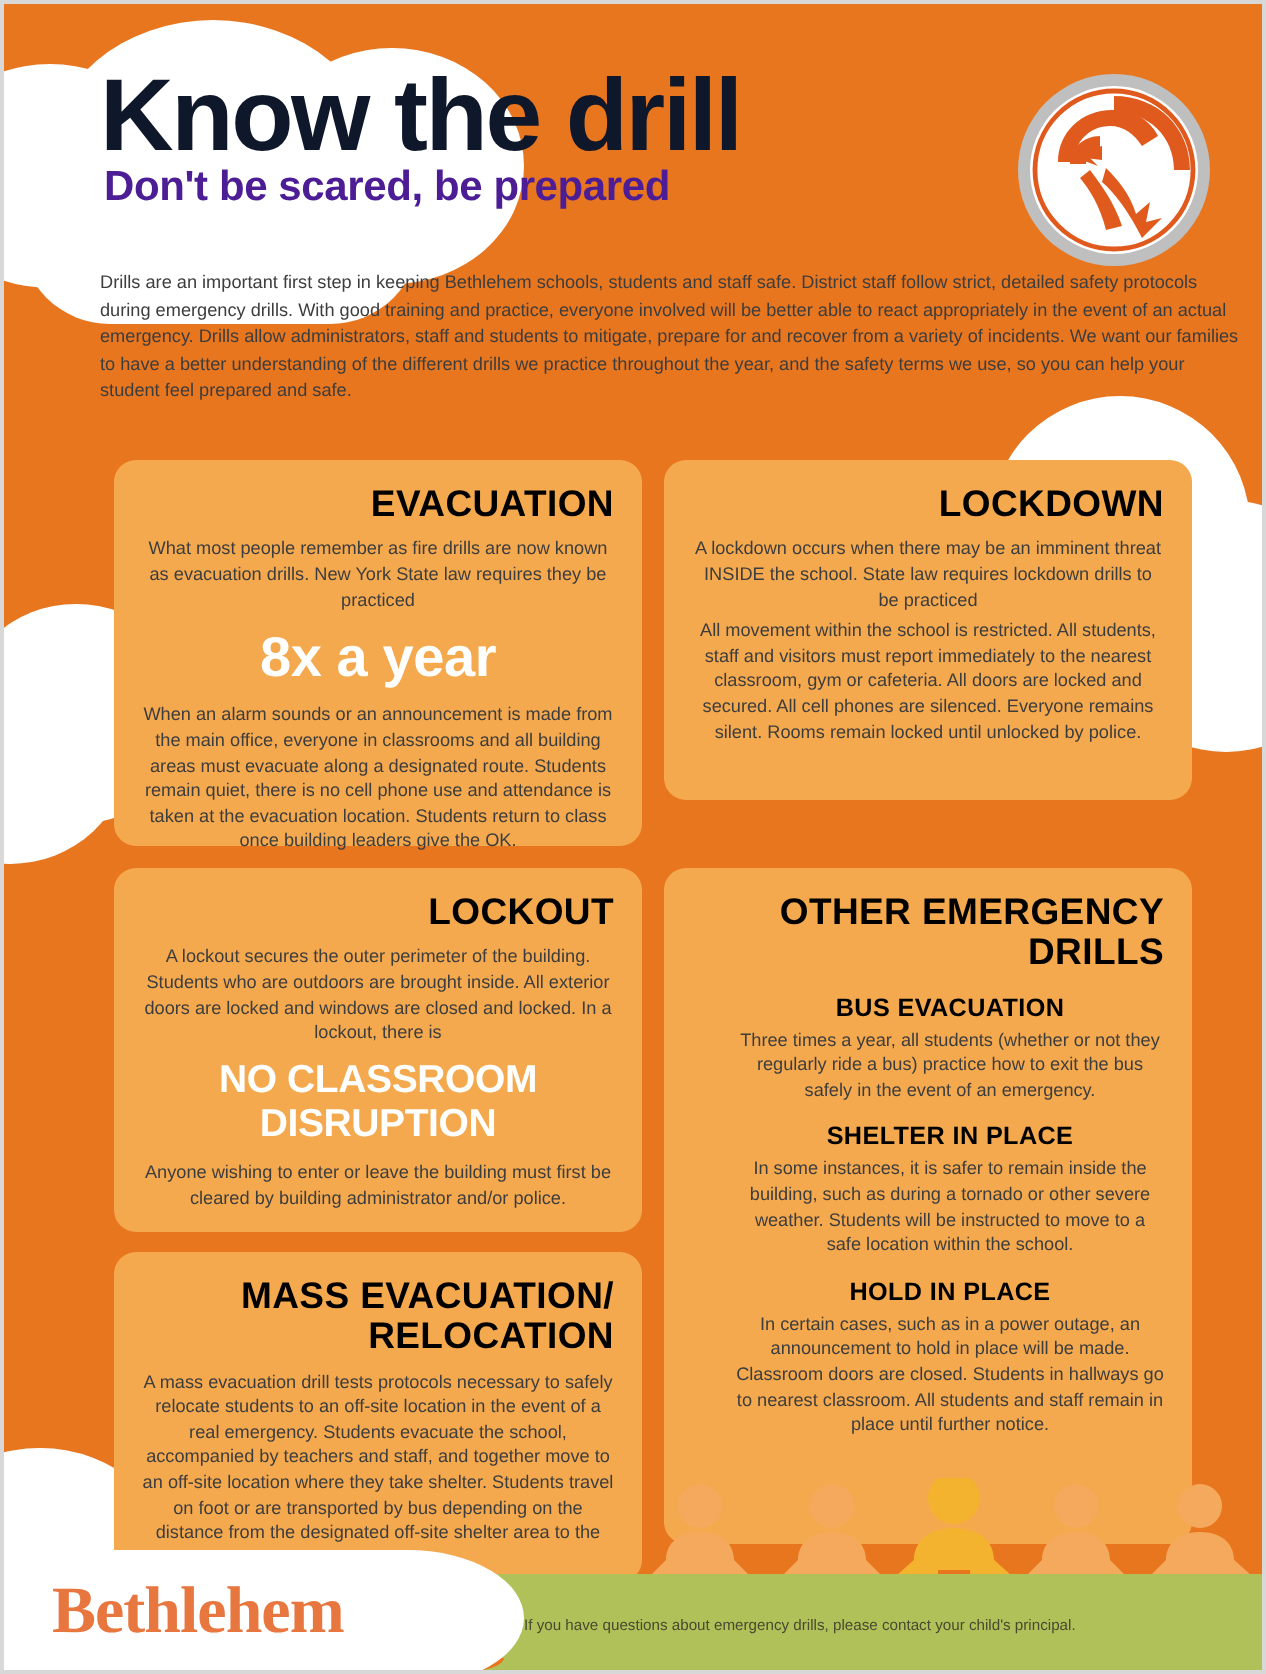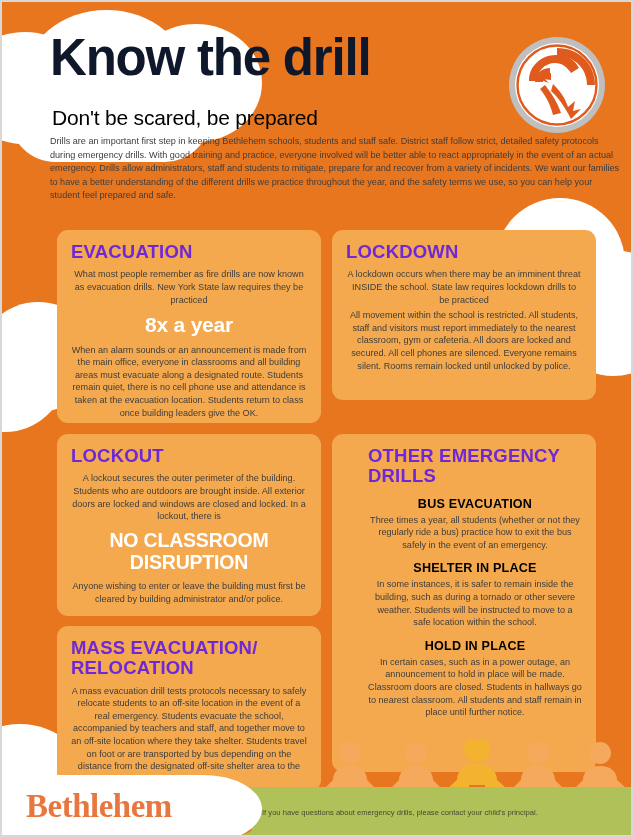--- a/index.html
+++ b/index.html
@@ -33,22 +33,22 @@
 
   
   #header{position:absolute;left:0;top:0;width:100%;}
   #title{
     position:absolute;left:48px;top:30px;
     font-size:51px;font-weight:bold;color:#0f172a;
     letter-spacing:-1.2px;line-height:1;
     white-space:nowrap;
   }
   #subtitle{
-    position:absolute;left:50px;top:104px;
-    font-size:21px;font-weight:normal;color:#000000;
+    position:absolute;left:50px;top:80px;
+    font-size:21px;font-weight:bold;color:#4c1d95;
     letter-spacing:-.2px;white-space:nowrap;
   }
   #intro{
     position:absolute;left:48px;top:133px;width:570px;
     font-size:9.1px;line-height:13.6px;color:#3d3d3d;
     text-align:left;
   }
 
   
   #seal{position:absolute;left:505px;top:33px;width:100px;height:100px;}
@@ -57,30 +57,30 @@
   .panel{
     position:absolute;
     background:#F5A94E;
     border-radius:11px;
     box-sizing:border-box;
     padding:10px 14px 12px 14px;
     color:#3d3d3d;
   }
   .panel h2{
     margin:2px 0 6px 0;
-    font-size:18.5px;font-weight:bold;color:#6d28d9;
-    text-align:left;line-height:1.1;letter-spacing:.2px;
+    font-size:18.5px;font-weight:bold;color:#000000;
+    text-align:right;line-height:1.1;letter-spacing:.2px;
   }
   .panel p{
     margin:0 0 3px 0;
     font-size:9.1px;line-height:12.6px;text-align:center;color:#3d3d3d;
   }
   .big{
     margin:7px 0 7px 0;
-    font-size:21px;font-weight:bold;color:#ffffff;text-align:center;
+    font-size:28px;font-weight:bold;color:#ffffff;text-align:center;
     line-height:1.12;letter-spacing:-.2px;
   }
   .big.two{font-size:19.5px;}
   .subhead{
     margin:10px 0 3px 0;
     font-size:12.6px;font-weight:bold;color:#000000;text-align:center;
     letter-spacing:.2px;
   }
 
   #panel-evacuation{left:55px;top:228px;width:264px;height:193px;}

